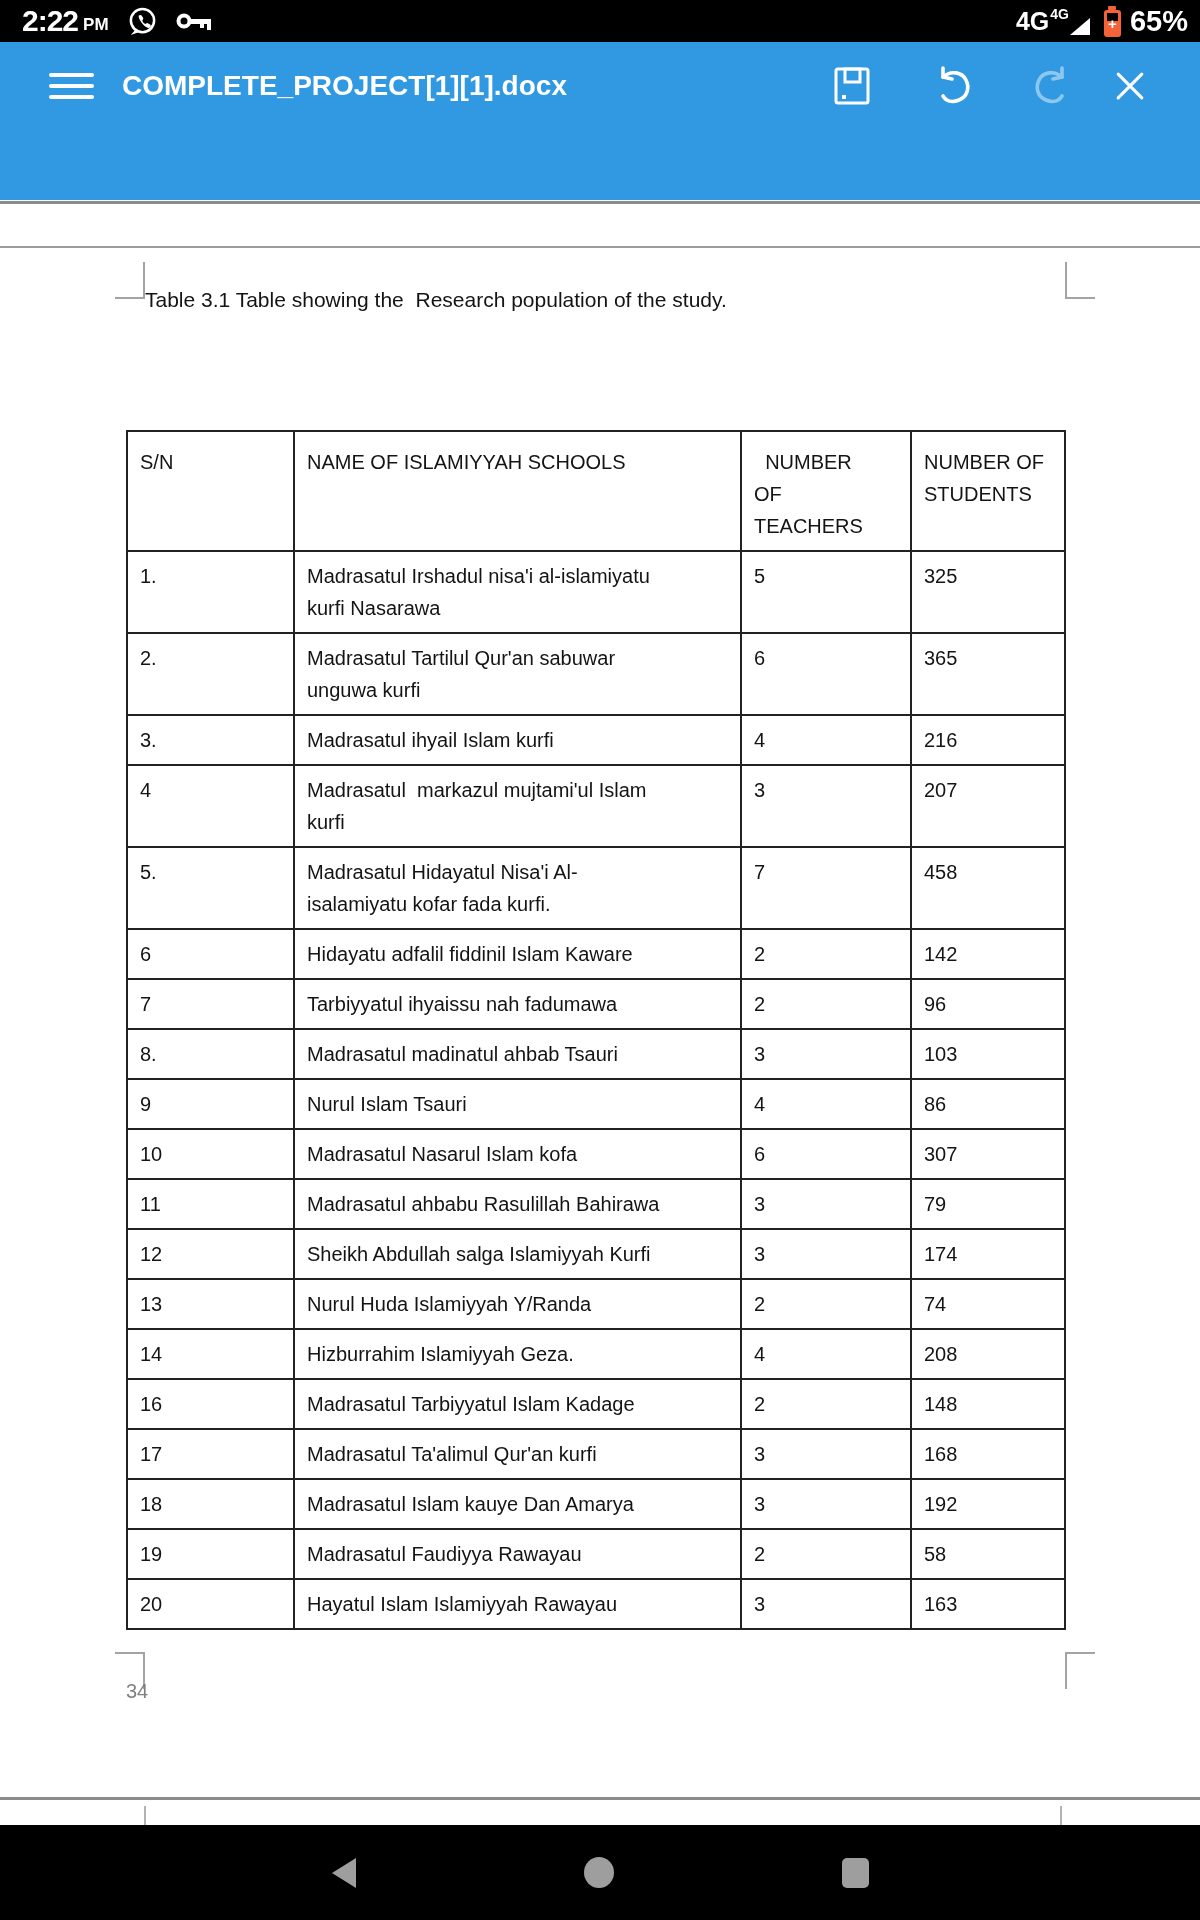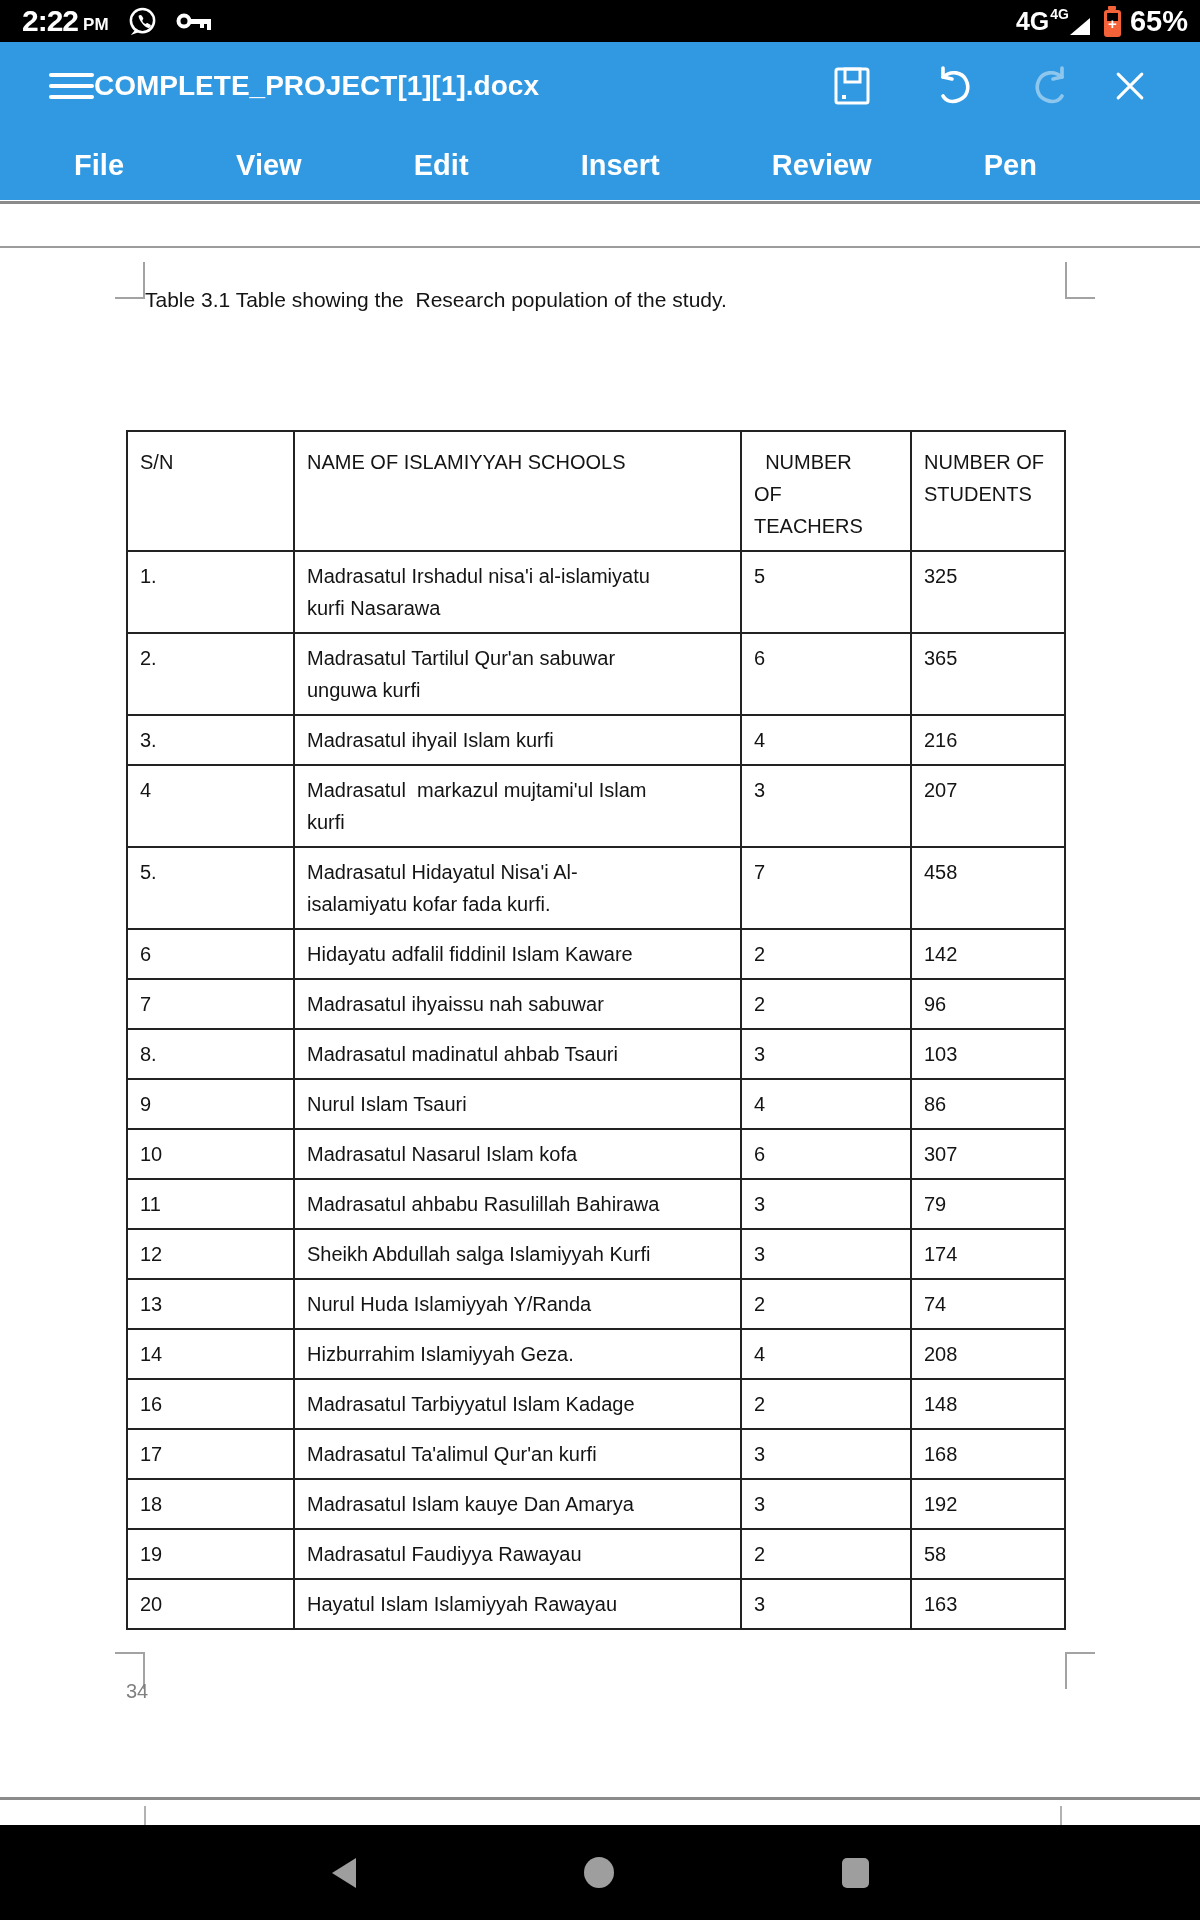--- a/index.html
+++ b/index.html
@@ -31,21 +31,21 @@
     color:#fff; font-size:15px; font-weight:bold; z-index:2; line-height:1; }
   .sb-pct { font-size:29px; font-weight:bold; margin-left:9px; }
 
   
   .app-bar { position:absolute; top:42px; left:0; width:1200px; height:158px;
     background:#3199E1; color:#fff; }
   .title-row { height:88px; display:flex; align-items:center; padding:0 48px 0 49px; }
   .hamburger { width:45px; height:26px; display:flex; flex-direction:column;
     justify-content:space-between; cursor:pointer; flex:0 0 auto; }
   .hamburger div { height:4px; background:#fff; border-radius:2px; }
-  .doc-title { font-size:28px; font-weight:bold; white-space:nowrap; }
+  .doc-title { margin-left:28px; font-size:28px; font-weight:bold; white-space:nowrap; }
   .tr-spacer { flex:1; }
   .tb-icon { width:44px; height:44px; display:flex; align-items:center;
     justify-content:center; cursor:pointer; flex:0 0 auto; }
   .tb-undo { margin-left:57px; }
   .tb-redo { margin-left:55px; opacity:0.45; }
   .tb-redo svg { transform:scaleX(-1); }
   .tb-close { margin-left:34px; }
   .menu-row { height:70px; width:1093px; display:flex; align-items:center;
     justify-content:space-around; padding-left:18px; font-size:29px; font-weight:bold; }
   .menu-item { cursor:pointer; }
@@ -147,28 +147,20 @@
         <path d="M12 12 C 20 5 31 7 35 15 C 39 23 36 32 28 35 C 21 38 15 36 12 31" fill="none" stroke="#fff" stroke-width="3.6" stroke-linecap="round"></path>
         <path d="M12 3 L12 12 L21 14" fill="none" stroke="#fff" stroke-width="3.6" stroke-linecap="round" stroke-linejoin="round"></path>
       </svg>
     </div>
     <div class="tb-icon tb-close">
       <svg width="40" height="40" viewBox="0 0 44 44">
         <path d="M9 9 L35 35 M35 9 L9 35" stroke="#fff" stroke-width="3.4" stroke-linecap="round"></path>
       </svg>
     </div>
   </div>
-  <div class="menu-row">
-    <span class="menu-item">File</span>
-    <span class="menu-item">View</span>
-    <span class="menu-item">Edit</span>
-    <span class="menu-item">Insert</span>
-    <span class="menu-item">Review</span>
-    <span class="menu-item">Pen</span>
-  </div>
 </div>
 
 <div class="doc">
   <div class="hl hl1"></div>
   <div class="hl hl2"></div>
   <div class="caption">Table 3.1 Table showing the  Research population of the study.</div>
   <div class="crop crop-tl"></div>
   <div class="crop crop-tr"></div>
   <div class="crop crop-bl"></div>
   <div class="crop crop-br"></div>
@@ -227,21 +219,21 @@
           <td>458</td>
         </tr>
         <tr>
           <td>6</td>
           <td>Hidayatu adfalil fiddinil Islam Kaware</td>
           <td>2</td>
           <td>142</td>
         </tr>
         <tr>
           <td>7</td>
-          <td>Madrasatul ihyaissu nah sabuwar</td>
+          <td>Tarbiyyatul ihyaissu nah fadumawa</td>
           <td>2</td>
           <td>96</td>
         </tr>
         <tr>
           <td>8.</td>
           <td>Madrasatul madinatul ahbab Tsauri</td>
           <td>3</td>
           <td>103</td>
         </tr>
         <tr>

